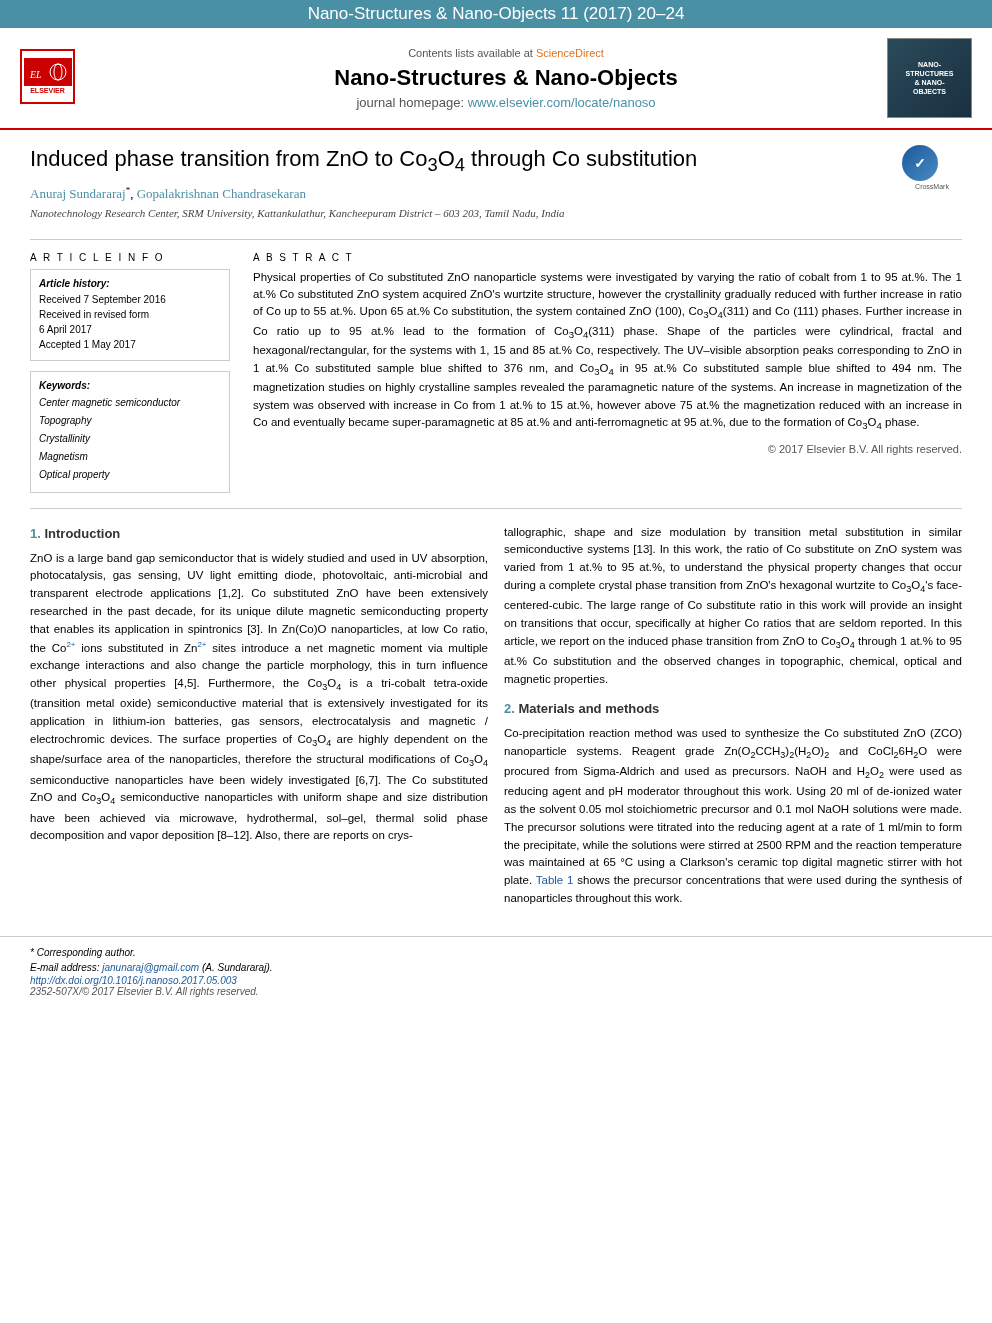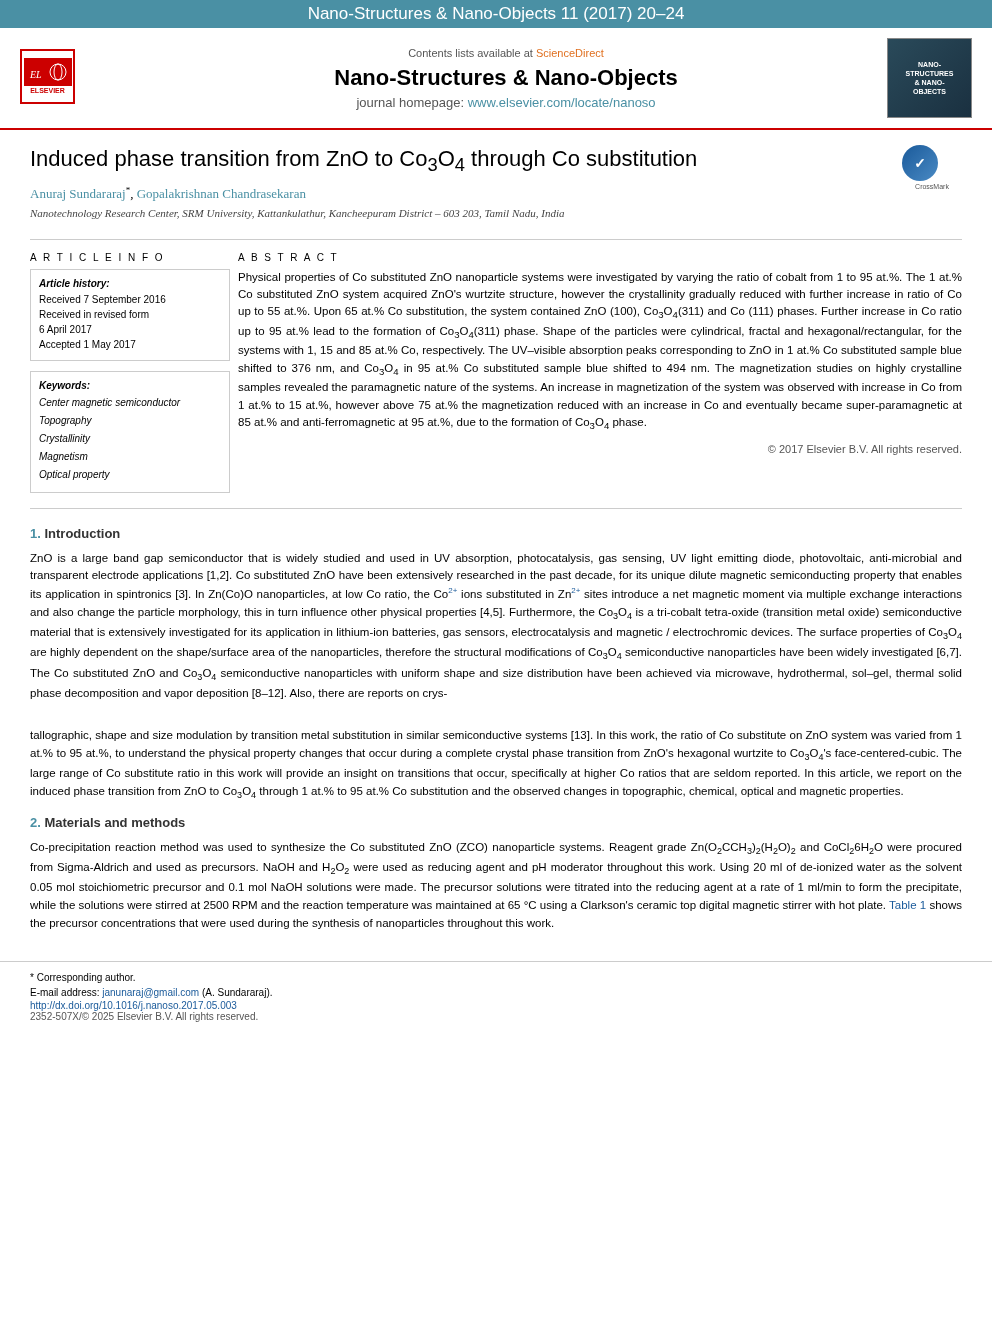--- a/index.html
+++ b/index.html
@@ -118,21 +118,21 @@
 
     .article-divider {
       border: none;
       border-top: 1px solid #ccc;
       margin: 8px 0 12px;
     }
 
     
     .two-col {
       display: flex;
-      gap: 8px;
+      gap: 23px;
     }
     .col-left {
       width: 200px;
       flex-shrink: 0;
     }
     .col-right {
       flex: 1;
     }
 
     
@@ -231,21 +231,20 @@
     
     .body-divider {
       border: none;
       border-top: 1px solid #ccc;
       margin: 15px 0;
     }
 
     .body-columns {
       display: flex;
       gap: 16px;
-      flex-direction: column;
     }
     .body-col {
       flex: 1;
       font-size: 11.5px;
       font-family: Arial, sans-serif;
       line-height: 1.55;
       color: #000;
       text-align: justify;
     }
 
@@ -269,20 +268,21 @@
     .body-text sub { font-size: 9px; }
     .table-ref { color: #1a5a9a; }
 
     
     .footer-area {
       border-top: 1px solid #ccc;
       padding: 8px 30px 5px;
       display: flex;
       gap: 20px;
       align-items: flex-start;
+      font-style: italic;
     }
     .footer-note {
       font-size: 10px;
       font-family: Arial, sans-serif;
       color: #000;
       line-height: 1.5;
     }
     .footer-link {
       color: #1a5a9a;
       font-size: 10px;
@@ -424,15 +424,15 @@
 
 <div class="footer-area">
   <div style="flex:1;">
     <div class="footer-note">* Corresponding author.</div>
     <div class="footer-note">
       <span>E-mail address:</span>
       <span class="footer-link">janunaraj@gmail.com</span>
       <span>(A. Sundararaj).</span>
     </div>
     <div class="footer-link">http://dx.doi.org/10.1016/j.nanoso.2017.05.003</div>
-    <div class="footer-copyright">2352-507X/© 2025 Elsevier B.V. All rights reserved.</div>
+    <div class="footer-copyright">2352-507X/© 2017 Elsevier B.V. All rights reserved.</div>
   </div>
 </div>
 
 </body></html>

